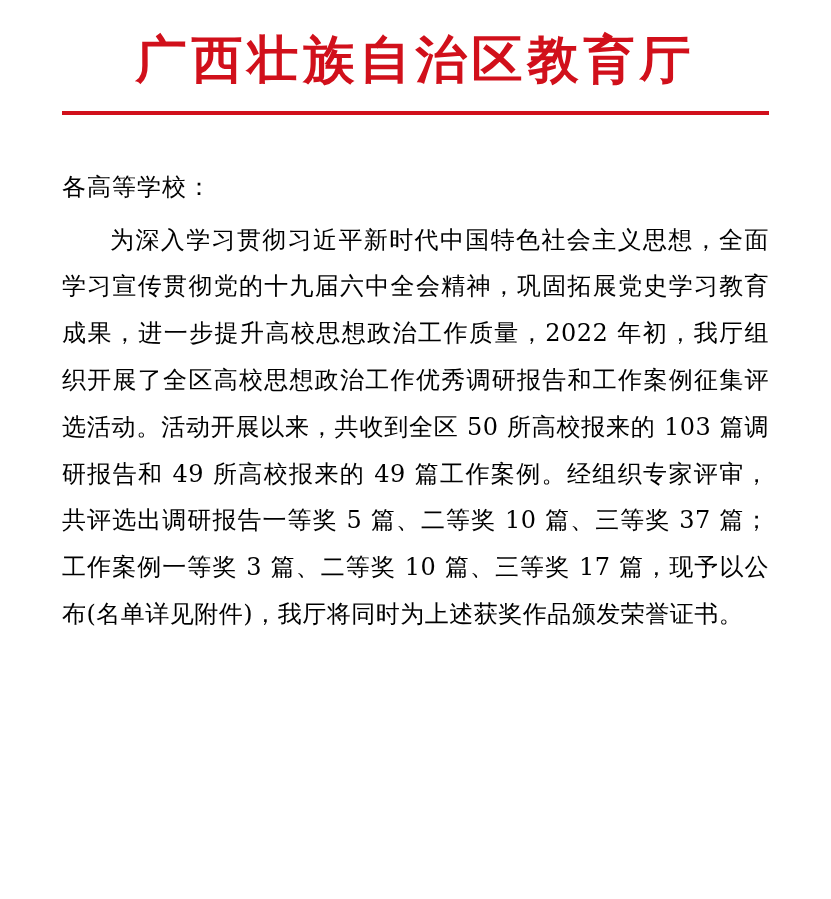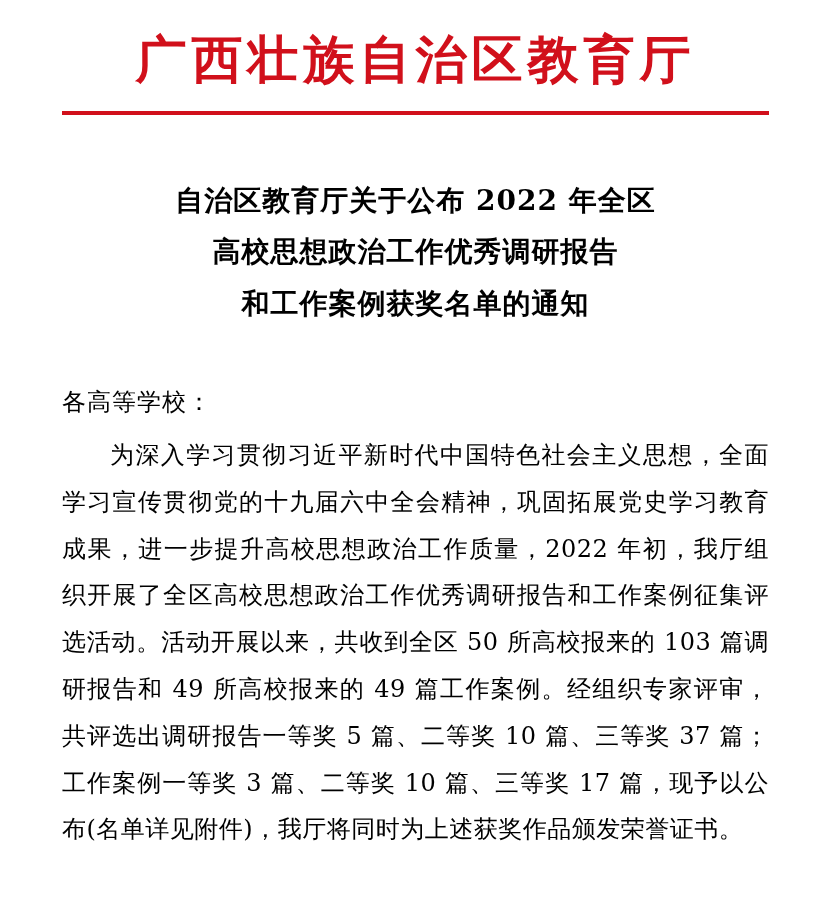--- a/index.html
+++ b/index.html
@@ -81,23 +81,18 @@
 
 <div class="page">
 
   <div class="letterhead">
     <div class="letterhead-title">广西壮族自治区教育厅</div>
   </div>
 
   <div class="red-rule"></div>
 
 
-  <div class="doc-title">
-    <div>自治区教育厅关于公布 2022 年全区</div>
-    <div>高校思想政治工作优秀调研报告</div>
-    <div>和工作案例获奖名单的通知</div>
-  </div>
 
   <div class="salutation">各高等学校：</div>
 
   <div class="body-text">为深入学习贯彻习近平新时代中国特色社会主义思想，全面学习宣传贯彻党的十九届六中全会精神，巩固拓展党史学习教育成果，进一步提升高校思想政治工作质量，2022 年初，我厅组织开展了全区高校思想政治工作优秀调研报告和工作案例征集评选活动。活动开展以来，共收到全区 50 所高校报来的 103 篇调研报告和 49 所高校报来的 49 篇工作案例。经组织专家评审，共评选出调研报告一等奖 5 篇、二等奖 10 篇、三等奖 37 篇；工作案例一等奖 3 篇、二等奖 10 篇、三等奖 17 篇，现予以公布(名单详见附件)，我厅将同时为上述获奖作品颁发荣誉证书。</div>
 
 </div>
 
 </body></html>

